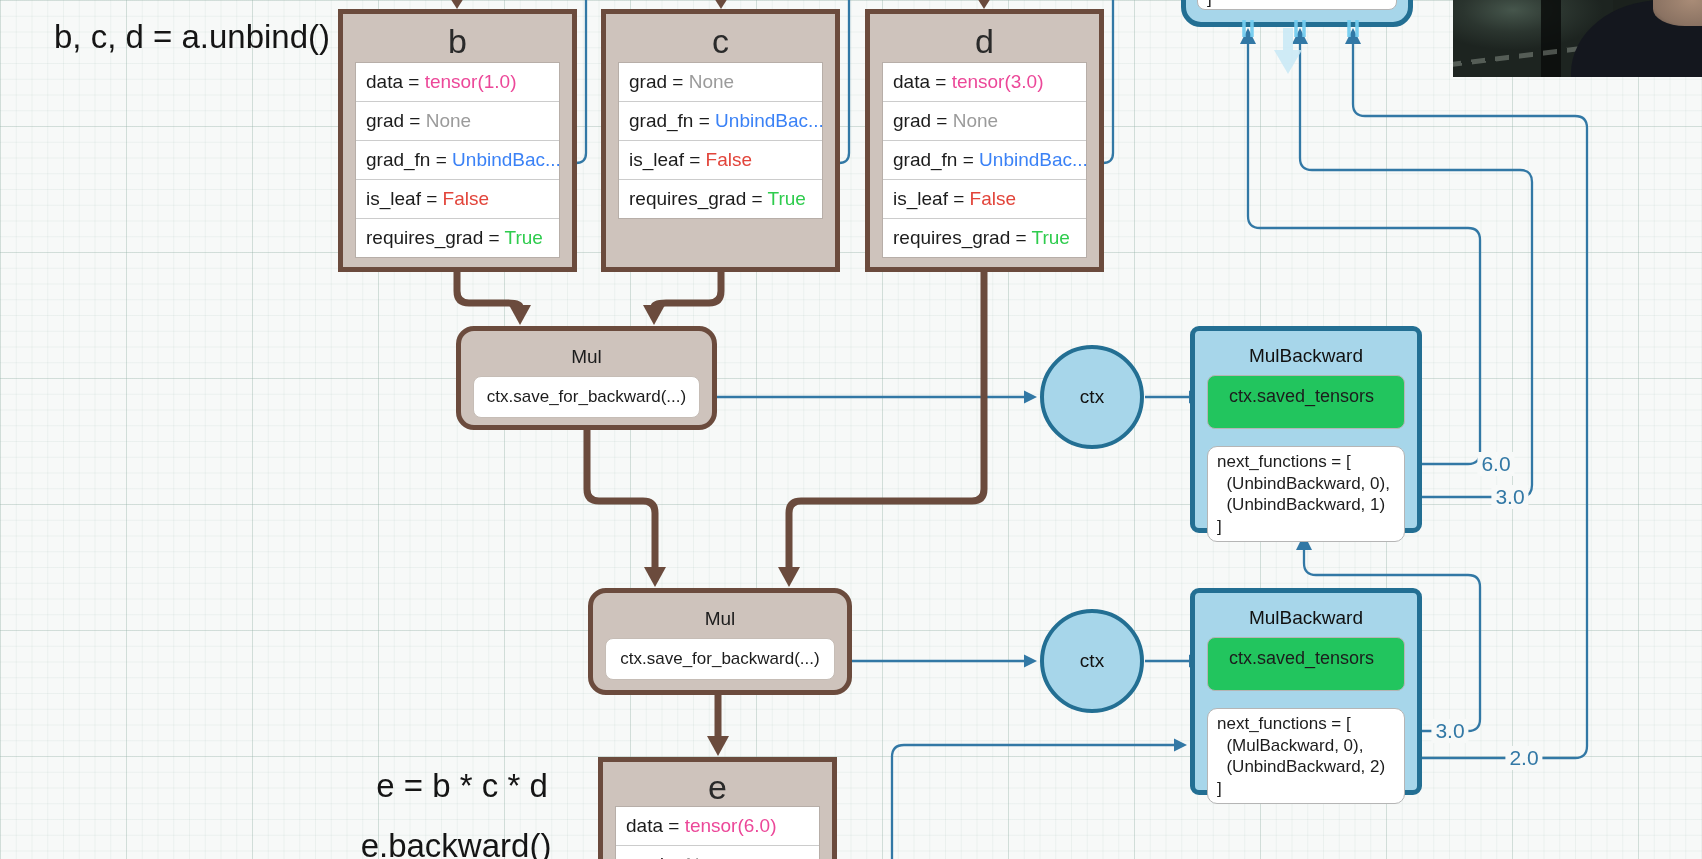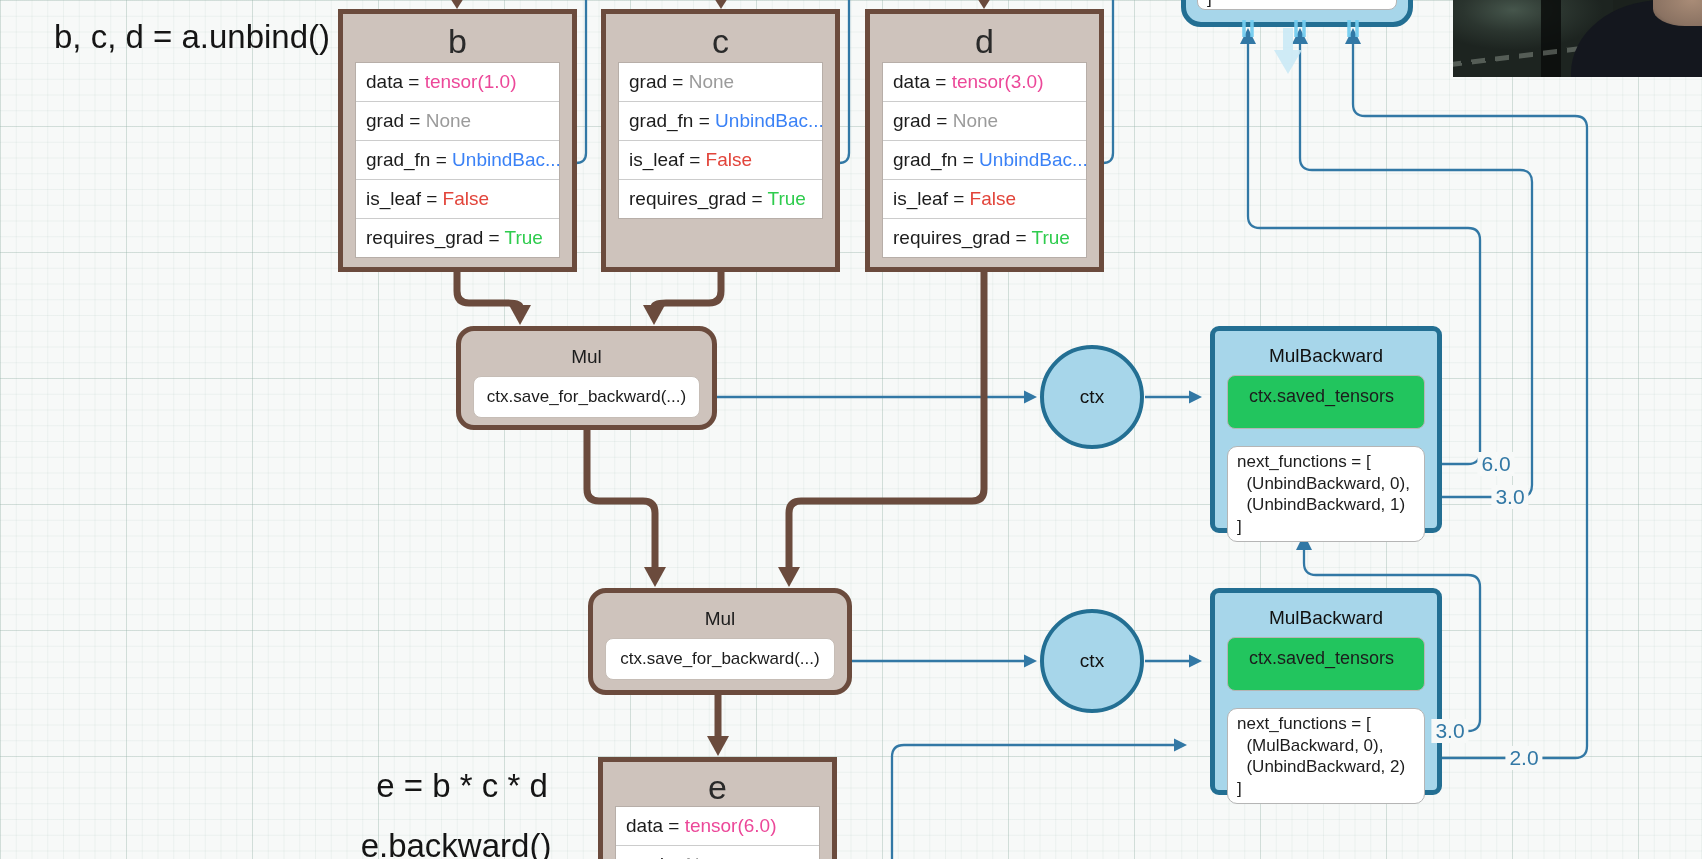--- a/index.html
+++ b/index.html
@@ -26,21 +26,21 @@
 
   
   .mul{position:absolute;background:#cec3bc;border:5px solid #6b4b3d;border-radius:18px;box-sizing:border-box;}
   .mul .mhead{height:45px;line-height:52px;text-align:center;font-size:19px;}
   .mul .mbody{margin:0 12px;height:40px;line-height:40px;background:#fff;border:1px solid #c6bdb6;border-radius:8px;text-align:center;font-size:17px;}
 
   
   .ctxc{position:absolute;width:104px;height:104px;border-radius:50%;background:#a7d6ea;border:4px solid #236f93;box-sizing:border-box;text-align:center;line-height:96px;font-size:19px;color:#111;}
 
   
-  .bb{position:absolute;width:232px;height:207px;background:#a7d6ea;border:5px solid #236f93;border-radius:9px;box-sizing:border-box;margin-left:20px;}
+  .bb{position:absolute;width:232px;height:207px;background:#a7d6ea;border:5px solid #236f93;border-radius:9px;box-sizing:border-box;}
   .bb .bhead{height:44px;line-height:50px;text-align:center;font-size:19px;color:#111;}
   .bb .saved{margin:0 12px;height:54px;line-height:40px;background:#22c55e;border:1px solid #b5b5b5;border-radius:8px;padding-left:21px;font-size:18px;box-sizing:border-box;}
   .bb .nextf{margin:17px 12px 0;background:#fff;border:1px solid #b5b5b5;border-radius:10px;padding:4px 0 4px 9px;font-size:17px;line-height:21.5px;color:#1c1c1c;}
   .nf-line{white-space:pre;}
 
   
   .topbox{position:absolute;left:1181px;top:-76px;width:232px;height:103px;background:#a7d6ea;border:5px solid #236f93;border-radius:20px;box-sizing:border-box;}
   .topbox .tinner{position:absolute;left:11px;right:11px;bottom:12px;height:70px;background:#fff;border:1px solid #b5b5b5;border-radius:8px;box-sizing:border-box;}
   .topbox .bracket{position:absolute;left:9px;bottom:0;font-size:17px;line-height:20px;color:#1c1c1c;}
 

